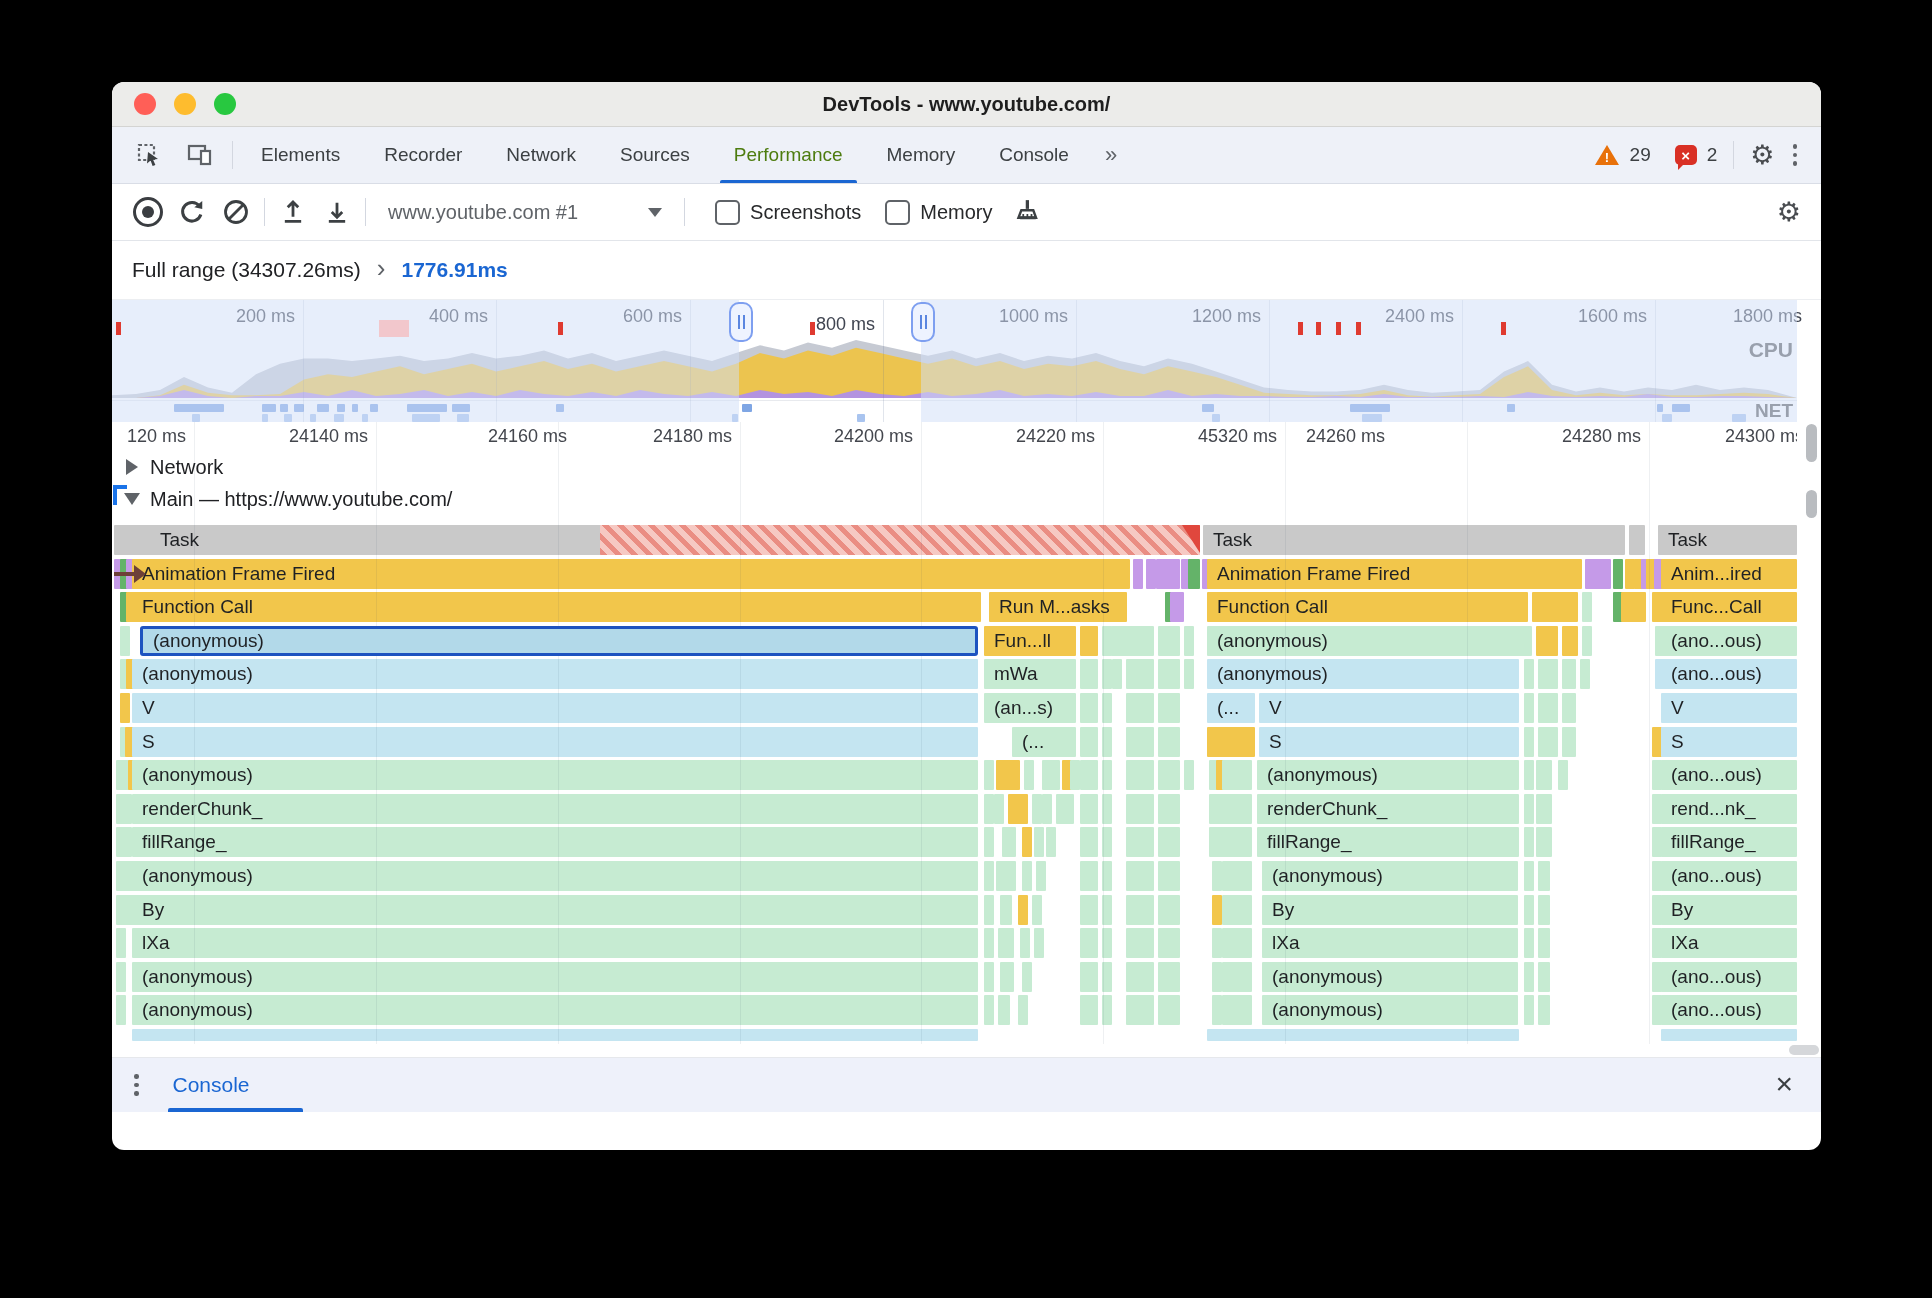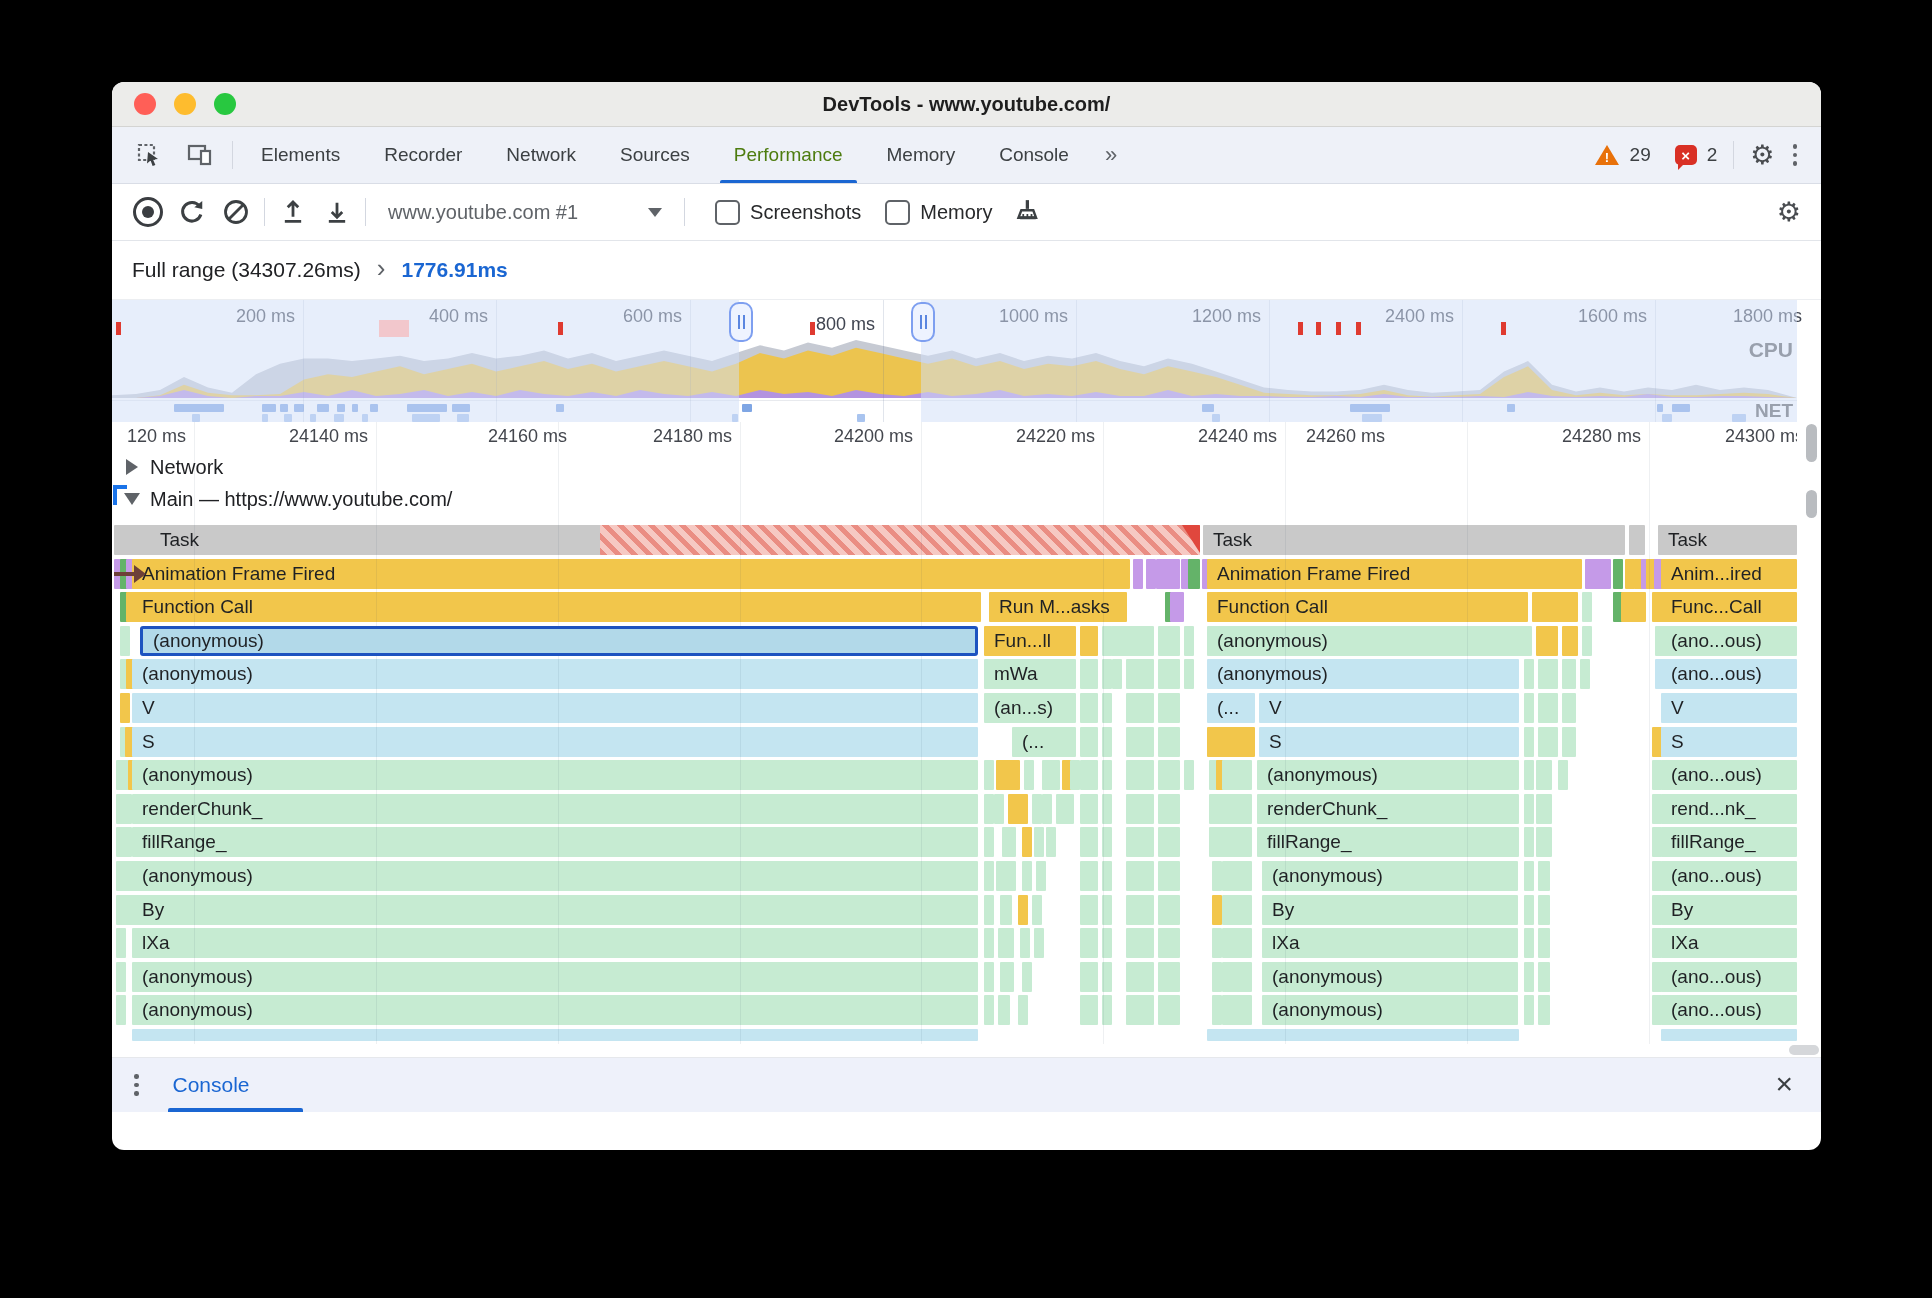--- a/index.html
+++ b/index.html
@@ -325,21 +325,21 @@
         <div class="fp-tick" style="left: 256px;">24140 ms</div>
         <div class="fp-grid" style="left: 446px;"></div>
         <div class="fp-tick" style="left: 438px; margin-left: 17px;">24160 ms</div>
         <div class="fp-grid" style="left: 628px;"></div>
         <div class="fp-tick" style="left: 620px;">24180 ms</div>
         <div class="fp-grid" style="left: 809px;"></div>
         <div class="fp-tick" style="left: 801px;">24200 ms</div>
         <div class="fp-grid" style="left: 991px;"></div>
         <div class="fp-tick" style="left: 983px;">24220 ms</div>
         <div class="fp-grid" style="left: 1173px;"></div>
-        <div class="fp-tick" style="left: 1165px;">24240 ms</div>
+        <div class="fp-tick" style="left: 1165px;">45320 ms</div>
         <div class="fp-grid" style="left: 1355px;"></div>
         <div class="fp-tick" style="left: 1273px;">24260 ms</div>
         <div class="fp-grid" style="left: 1537px;"></div>
         <div class="fp-tick" style="left: 1529px;">24280 ms</div>
         <div class="fp-tick" style="left: 1692px;">24300 ms</div>
         <div class="frow" style="top: 103px;">
           <div class="bar c-gy" style="left: 2px; width: 3px;"></div>
           <div class="bar c-gy" style="left: 8px; width: 3px;"></div>
           <div class="bar c-gy" style="left: 14px; width: 4px;"></div>
           <div class="bar c-gy" style="left: 22px; width: 4px;"></div>

